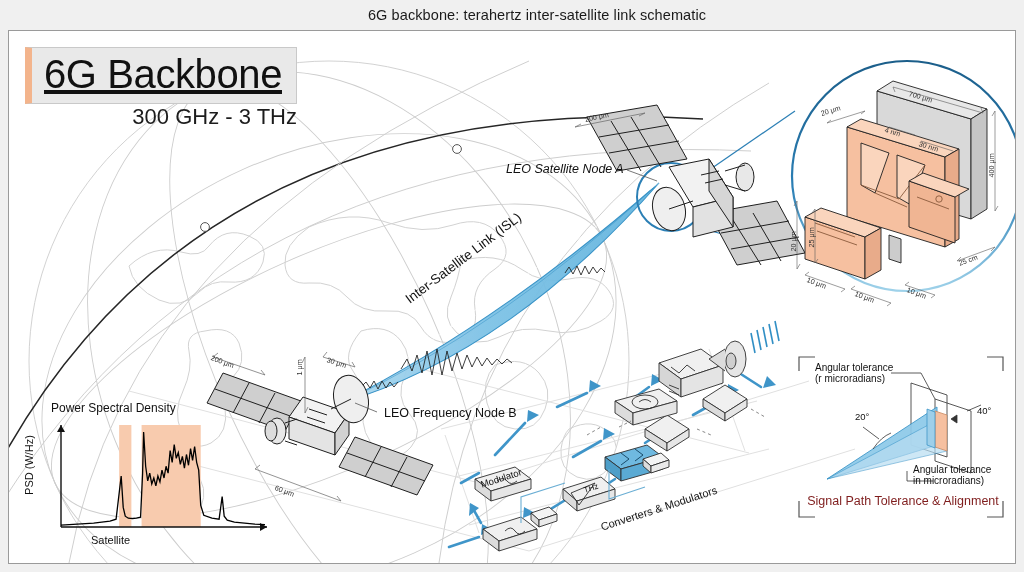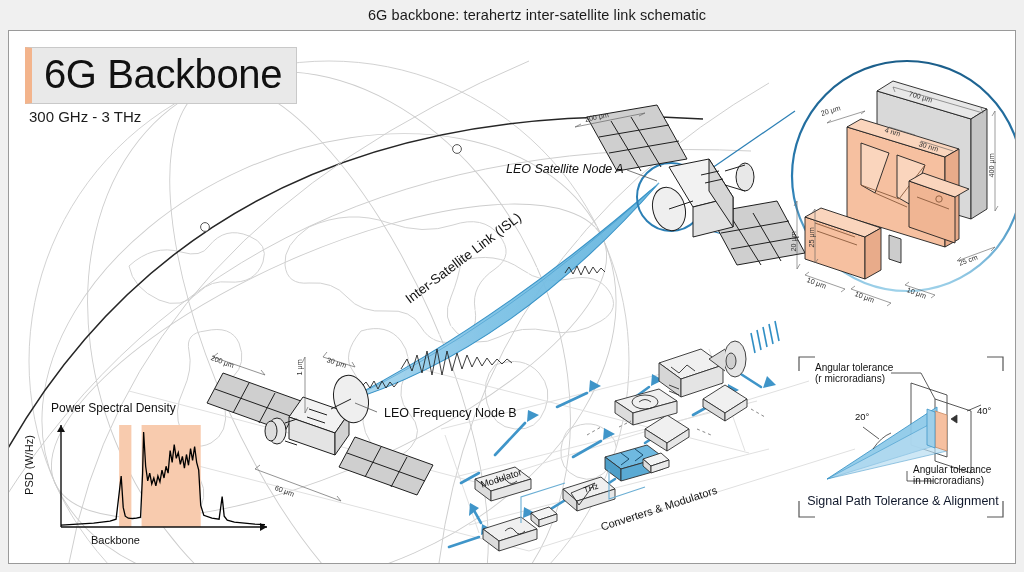--- a/index.html
+++ b/index.html
@@ -13,38 +13,38 @@
 
   #canvas{position:absolute;left:8px;top:30px;width:1006px;height:532px;
           background:#ffffff;border:1.5px solid #9a9a9a;overflow:hidden;}
 
   svg.layer{position:absolute;left:0;top:0;width:1006px;height:532px;overflow:visible;}
 
   
   #titleblock{position:absolute;left:16px;top:16px;}
   #title-bar{display:inline-block;background:#e9e9e9;border:1px solid #c9c9c9;
              border-left:7px solid #f3b48c;padding:2px 14px 5px 12px;}
-  #title-bar .t{font-size:40px;line-height:48px;color:#111;letter-spacing:-.4px;}
+  #title-bar .t{font-size:40px;line-height:48px;color:#111;letter-spacing:-.4px;text-decoration:underline;}
   #sub1{font-size:20px;color:#1c1c1c;margin:9px 0 0 4px;line-height:24px;}
-  #sub2{font-size:15px;color:#1c1c1c;margin:2px 0 0 4px;line-height:21px;}
+  #sub2{font-size:22px;color:#1c1c1c;margin:2px 0 0 4px;line-height:21px;text-align:right;}
 
   .lbl{position:absolute;font-size:12.5px;color:#111;white-space:nowrap;}
   .dim{position:absolute;font-size:7.2px;color:#333;white-space:nowrap;}
 
   
   #psd{position:absolute;left:12px;top:370px;width:262px;height:155px;}
   #psd .ttl{position:absolute;left:30px;top:0px;font-size:12px;color:#111;white-space:nowrap;}
   #psd .ylab{position:absolute;left:-24px;top:58px;width:64px;text-align:center;
              font-size:11px;color:#111;transform:rotate(-90deg);}
   #psd .xlab{position:absolute;left:70px;top:133px;font-size:11px;color:#111;}
 
   
   #tol{position:absolute;left:786px;top:322px;width:212px;height:168px;}
   #tol .cap{position:absolute;left:8px;top:141px;width:200px;text-align:center;
-            font-size:12.5px;color:#0f172a;}
+            font-size:12.5px;color:#7f1d1d;}
   #tol .tl{position:absolute;font-size:10px;color:#111;line-height:10.5px;white-space:nowrap;}
   #tol .ang{position:absolute;font-size:9.5px;color:#111;}
 </style>
 </head>
 <body>
 
 <div id="app">
 
   <div id="caption">6G backbone: terahertz inter-satellite link schematic</div>
 
@@ -384,21 +384,21 @@
       </g>
       <g stroke="#6aaed4" stroke-width="1.1" fill="none">
         <path d="M512 492 L512 466 L556 452"></path>
         <path d="M600 438 L600 468 L636 456"></path>
       </g>
     </svg>
 
     <div id="psd">
       <div class="ttl">Power Spectral Density</div>
       <div class="ylab">PSD (W/Hz)</div>
-      <div class="xlab">Backbone</div>
+      <div class="xlab">Satellite</div>
       <svg id="psd-svg" width="228" height="124" viewBox="0 0 228 124" style="position:absolute;left:32px;top:18px;">
         <g id="psd-bands">
             <rect x="66.13999999999999" y="6" width="12.240000000000009" height="102" fill="#f8cbae"></rect>
             <rect x="88.58" y="6" width="59.16000000000001" height="102" fill="#f8cbae"></rect>
           </g>
         <g stroke="#111" stroke-width="1.4" fill="none">
           <path d="M8 6 L8 108"></path>
             <path d="M8 108 L214 108"></path>
           <path d="M8 6 l-4 7 l8 0 z" fill="#111" stroke="none"></path>
           <path d="M214 108 l-7 -4 l0 8 z" fill="#111" stroke="none"></path>

